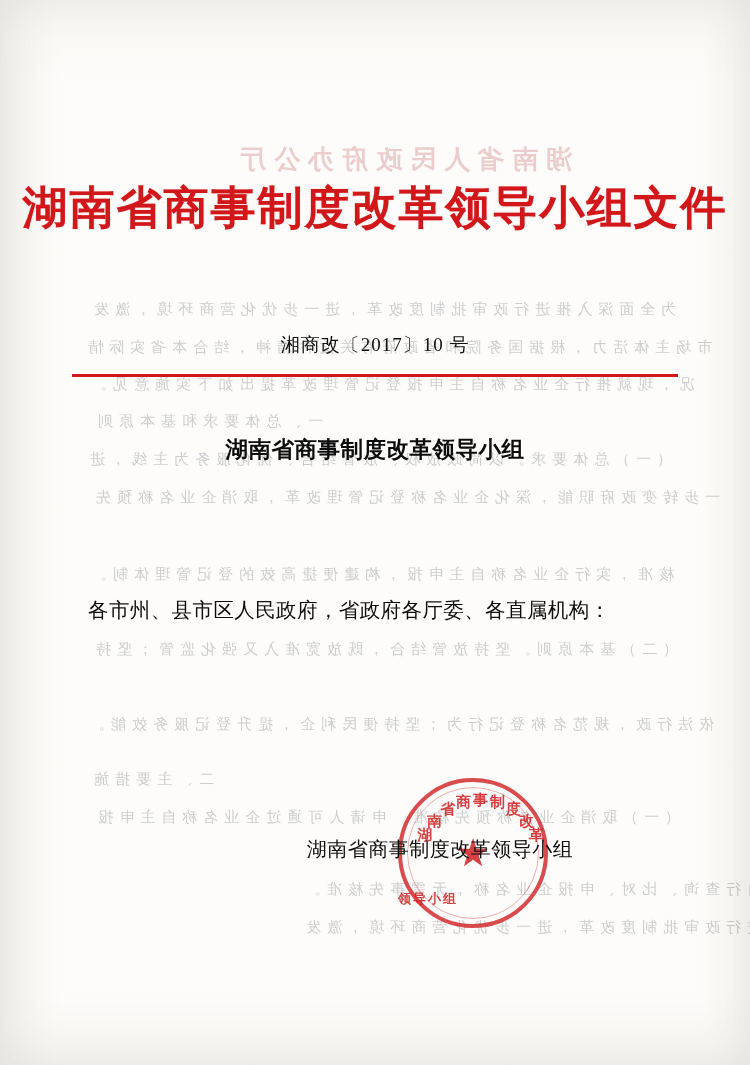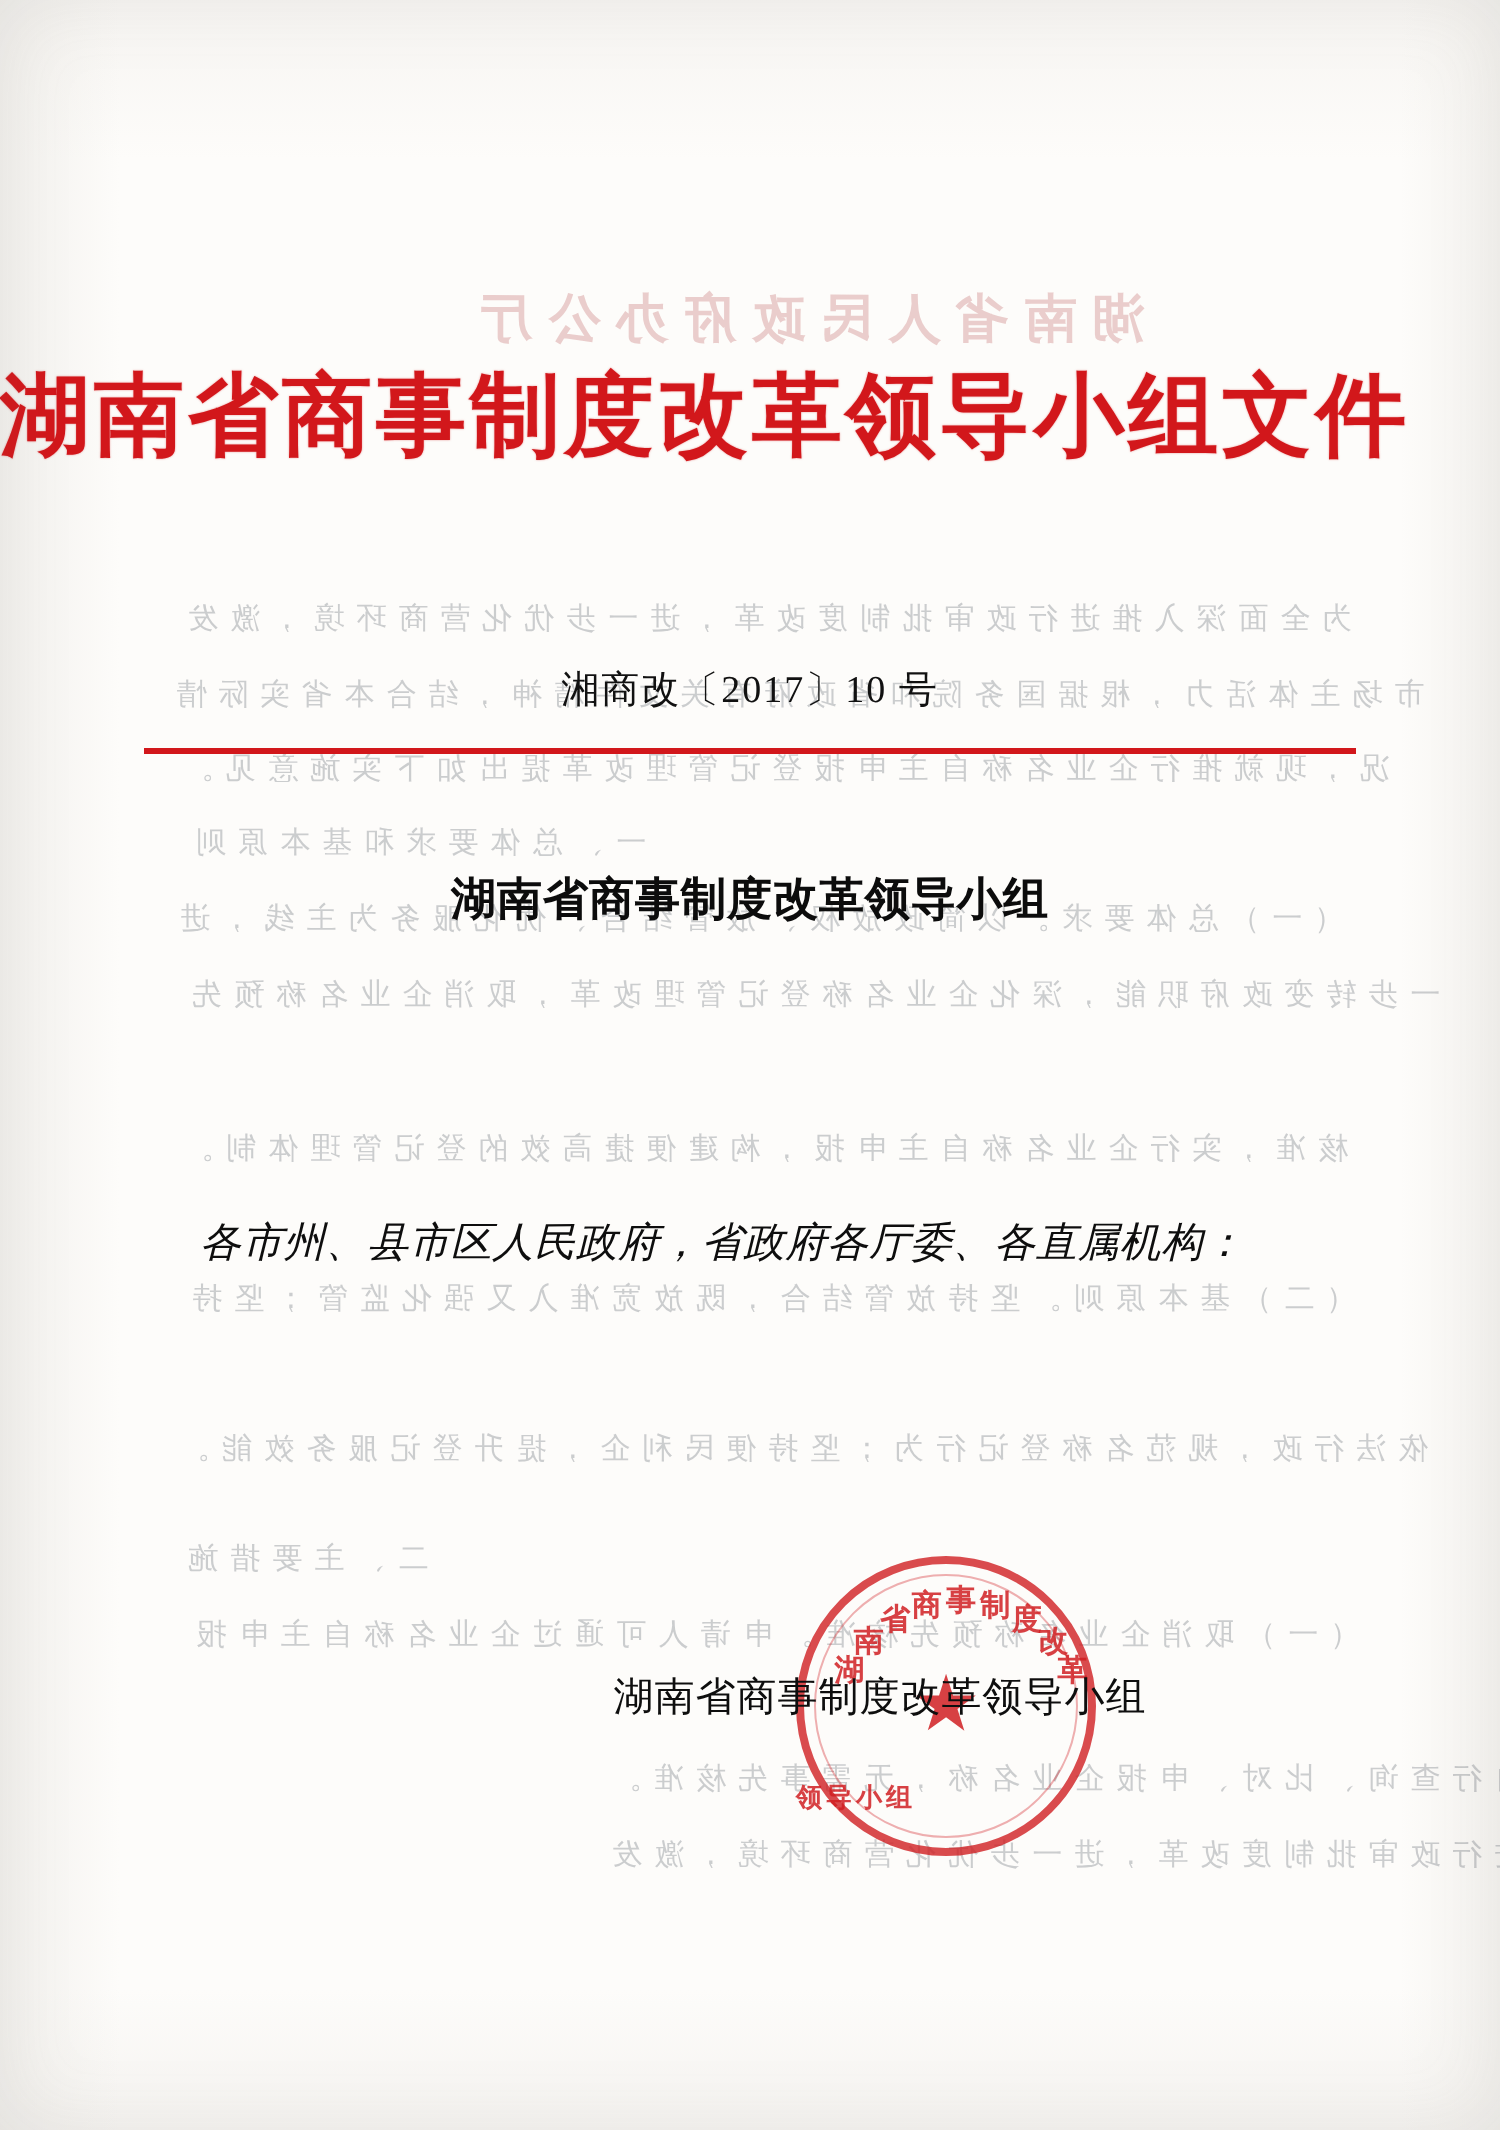--- a/index.html
+++ b/index.html
@@ -44,21 +44,21 @@
     color: rgba(170, 40, 40, 0.22);
     font-size: 26px;
     letter-spacing: 8px;
     font-weight: bold;
   }
   .doc-title {
     position: absolute;
     top: 178px;
     left: 0;
     right: 0;
-    text-align: left;
+    text-align: center;
     color: #d2171b;
     font-size: 45px;
     font-weight: bold;
     letter-spacing: 2px;
     font-family: "DejaVu Serif", "Liberation Serif", serif;
     text-shadow: 0 0 1px rgba(210,23,27,0.5);
   }
   .doc-number {
     position: absolute;
     top: 332px;
@@ -93,22 +93,21 @@
     position: absolute;
     top: 588px;
     left: 88px;
     width: 574px;
     font-size: 20.5px;
     line-height: 45px;
     color: #0e0e0e;
     letter-spacing: 0.4px;
   }
   .body-block p {
-    margin: 12px;
-    font-style: italic;
+    margin: 0;
   }
   .body-block p.indent {
     text-indent: 41px;
   }
   .signature {
     position: absolute;
     top: 828px;
     left: 0;
     right: 0;
     text-align: center;

